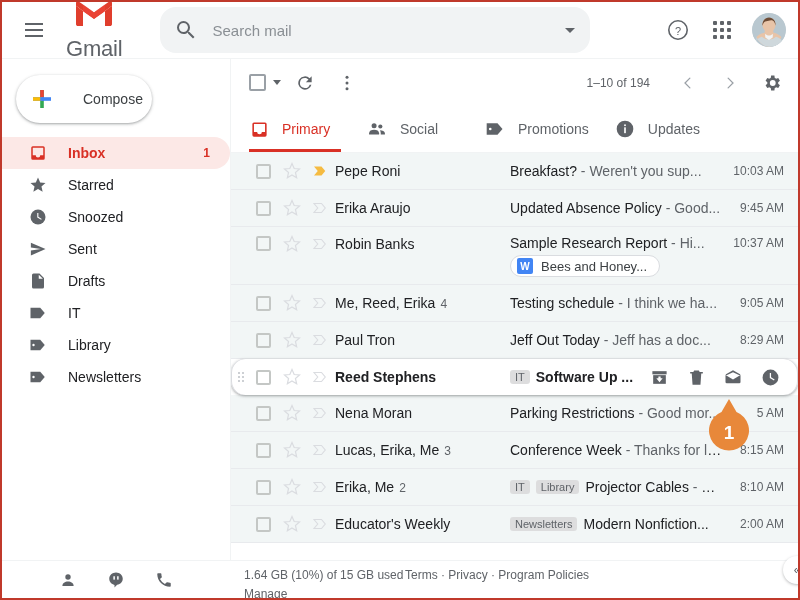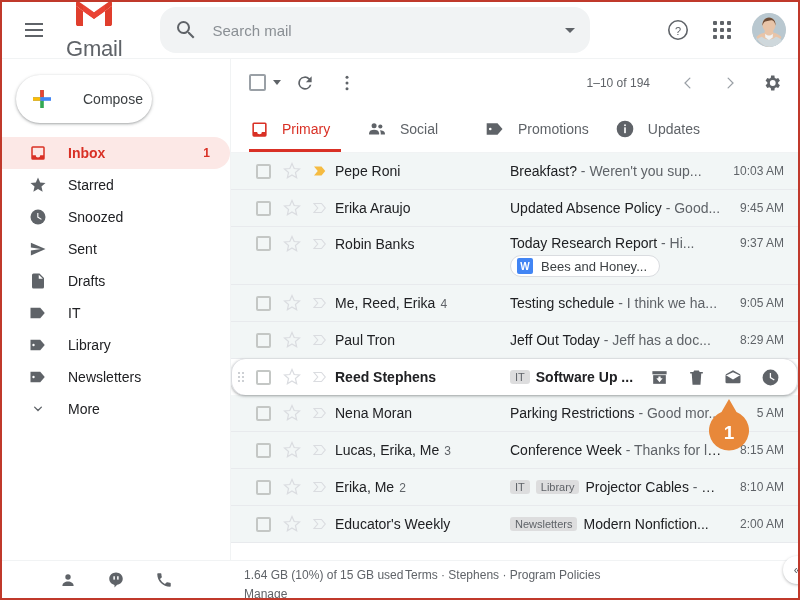--- a/index.html
+++ b/index.html
@@ -372,28 +372,20 @@
       <div class="navitem">
         <span class="ni-icon">
           <svg width="18" height="18" viewBox="0 0 24 24">
               <path d="M2 5h13l6 7-6 7H2z" fill="#5f6368"></path>
               <circle cx="6" cy="12" r="1.6" fill="#fff"></circle>
             </svg>
         </span>
         <span class="ni-label">Newsletters</span>
       </div>
 
-      <div class="navitem">
-        <span class="ni-icon">
-          <svg width="18" height="18" viewBox="0 0 24 24">
-              <path d="M7.5 9.5l4.5 4.5 4.5-4.5" fill="none" stroke="#5f6368" stroke-width="1.8" stroke-linecap="round"></path>
-            </svg>
-        </span>
-        <span class="ni-label">More</span>
-      </div>
 
     </div>
   </div>
 
   <div class="main">
 
     <div class="toolbar">
       <div class="tb-check">
         <div class="cbox"></div>
         <div class="tri-down"></div>
@@ -563,28 +555,28 @@
           <div class="rimp" style="align-self:flex-start;margin-top:8px;">
             <svg width="18" height="18" viewBox="0 0 24 24">
                 <path d="M4 6h10l5 6-5 6H4l5-6z" fill="none" stroke="#dadce0" stroke-width="1.5"></path>
               </svg>
           </div>
           <div class="sender" style="align-self:flex-start;margin-top:9px;">
             <span>Robin Banks</span><span class="cnt"></span>
           </div>
           <div class="subjwrap" style="padding-top:8px;">
             <div class="subjline">
-              <span class="subject"><span>Today Research Report</span><span class="snippet"><span> - </span><span>Hi...</span></span></span>
+              <span class="subject"><span>Sample Research Report</span><span class="snippet"><span> - </span><span>Hi...</span></span></span>
             </div>
             <div class="attachchip">
               <span class="wicon">W</span>
               <span>Bees and Honey...</span>
             </div>
           </div>
-          <div class="time" style="align-self:flex-start;margin-top:9px;">9:37 AM</div>
+          <div class="time" style="align-self:flex-start;margin-top:9px;">10:37 AM</div>
         </div>
       </div>
 
       <div class="row">
         <div class="row-inner">
           <div class="dragdots hidden">
               <i></i>
               <i></i>
               <i></i>
               <i></i>
@@ -885,19 +877,19 @@
             <path d="M6.6 10.8a15 15 0 0 0 6.6 6.6l2.2-2.2c.3-.3.7-.4 1-.2 1.2.4 2.4.6 3.6.6.6 0 1 .4 1 1V20c0 .6-.4 1-1 1C10.6 21 3 13.4 3 4c0-.6.4-1 1-1h3.5c.6 0 1 .4 1 1 0 1.3.2 2.5.6 3.6.1.4 0 .8-.2 1l-2.3 2.2z" fill="#5f6368"></path>
           </svg>
       </div>
     </div>
     <div class="footer-main">
       <div class="storage">
         <div>1.64 GB (10%) of 15 GB used</div>
         <a>Manage</a>
       </div>
       <div class="links">
-        <span>Terms</span><span> · </span><span>Stephens</span><span> · </span><span>Program Policies</span>
+        <span>Terms</span><span> · </span><span>Privacy</span><span> · </span><span>Program Policies</span>
       </div>
     </div>
     <div class="collapse-btn">«</div>
   </div>
 
 </div>
 
 </body></html>

